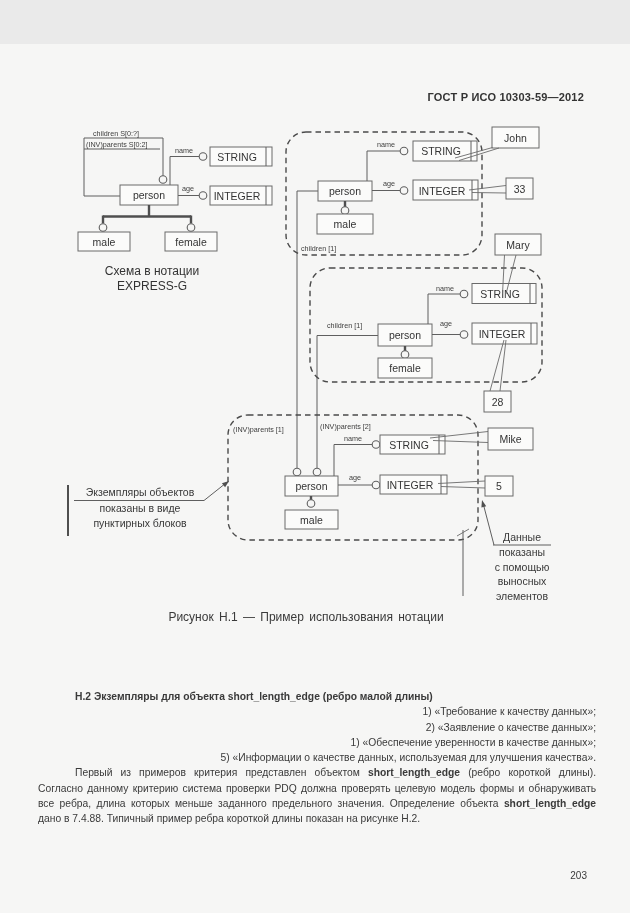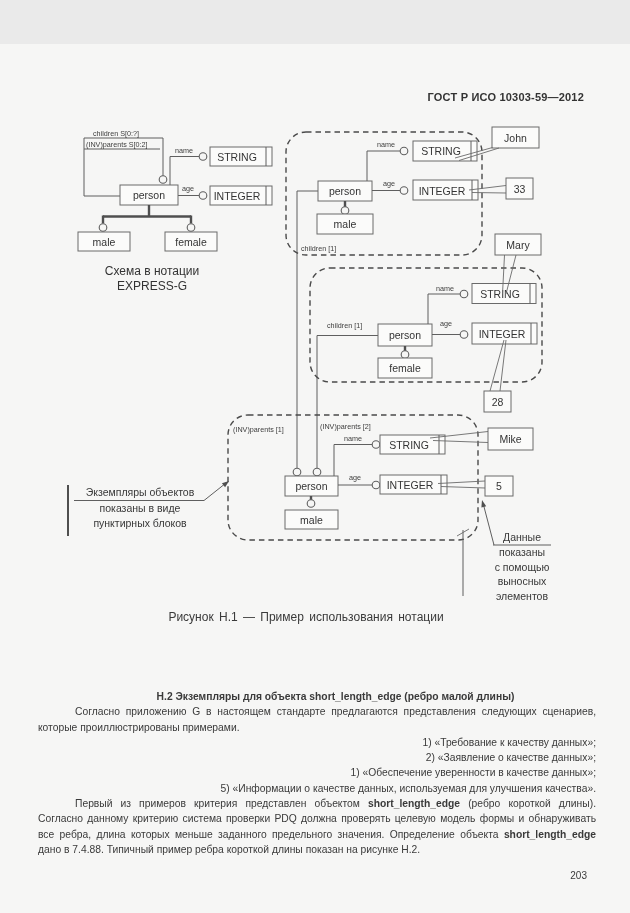--- a/index.html
+++ b/index.html
@@ -6,21 +6,21 @@
   .page{position:relative;width:630px;height:913px;background:#f6f6f5;overflow:hidden;
         font-family:"Liberation Sans",sans-serif;color:#3a3a3a;margin-top:44px;}
   .header{position:absolute;top:47px;right:46px;font-size:11px;font-weight:bold;
           color:#333;letter-spacing:.2px;}
   .figsvg{position:absolute;top:0;left:0;}
   .fig-caption{position:absolute;top:566px;left:0;width:612px;text-align:center;
                font-size:12px;color:#3a3a3a;word-spacing:2px;}
   .textblock{position:absolute;left:38px;top:645px;width:558px;font-size:10.3px;
              line-height:15.3px;text-align:justify;color:#3a3a3a;}
   .textblock p{margin:0;}
-  .h{font-weight:bold;text-indent:37px;text-align:center;}
+  .h{font-weight:bold;text-indent:37px;text-align:left;}
   .ind{text-indent:37px;}
   .li{text-indent:12px;text-align:right;}
   .pagenum{position:absolute;top:826px;left:42px;width:545px;text-align:right;font-size:10px;}
   
   svg text{font-family:"Liberation Sans",sans-serif;fill:#3d3d3d;}
   .ln{stroke:#5f5f5f;stroke-width:1;fill:none;}
   .thick{stroke:#4f4f4f;stroke-width:2.4;fill:none;}
   .thin{stroke:#6a6a6a;stroke-width:.9;fill:none;}
   .dash{fill:none;stroke:#4a4a4a;stroke-width:1.4;stroke-dasharray:5.5 4;}
   .box{fill:#fbfbfa;stroke:#6a6a6a;stroke-width:1;}
@@ -220,21 +220,20 @@
       <text class="annlbl" x="522" y="526.5">с помощью</text>
       <text class="annlbl" x="522" y="541">выносных</text>
       <text class="annlbl" x="522" y="555.5">элементов</text>
     </g>
   </svg>
 
   <div class="fig-caption">Рисунок Н.1 — Пример использования нотации</div>
 
   <div class="textblock">
     <p class="h">Н.2 Экземпляры для объекта short_length_edge (ребро малой длины)</p>
-    <p class="ind">Согласно приложению G в настоящем стандарте предлагаются представления следующих сценариев, которые проиллюстрированы примерами.</p>
     <p class="li">1) «Требование к качеству данных»;</p>
     <p class="li">2) «Заявление о качестве данных»;</p>
     <p class="li">1) «Обеспечение уверенности в качестве данных»;</p>
     <p class="li">5) «Информации о качестве данных, используемая для улучшения качества».</p>
     <p class="ind"><span>Первый из примеров критерия представлен объектом </span><b>short_length_edge</b><span> (ребро короткой длины). Согласно данному критерию система проверки PDQ должна проверять целевую модель формы и обнаруживать все ребра, длина которых меньше заданного предельного значения. Определение объекта </span><b>short_length_edge</b><span> дано в 7.4.88. Типичный пример ребра короткой длины показан на рисунке Н.2.</span></p>
   </div>
 
   <div class="pagenum">203</div>
 </div>
 

